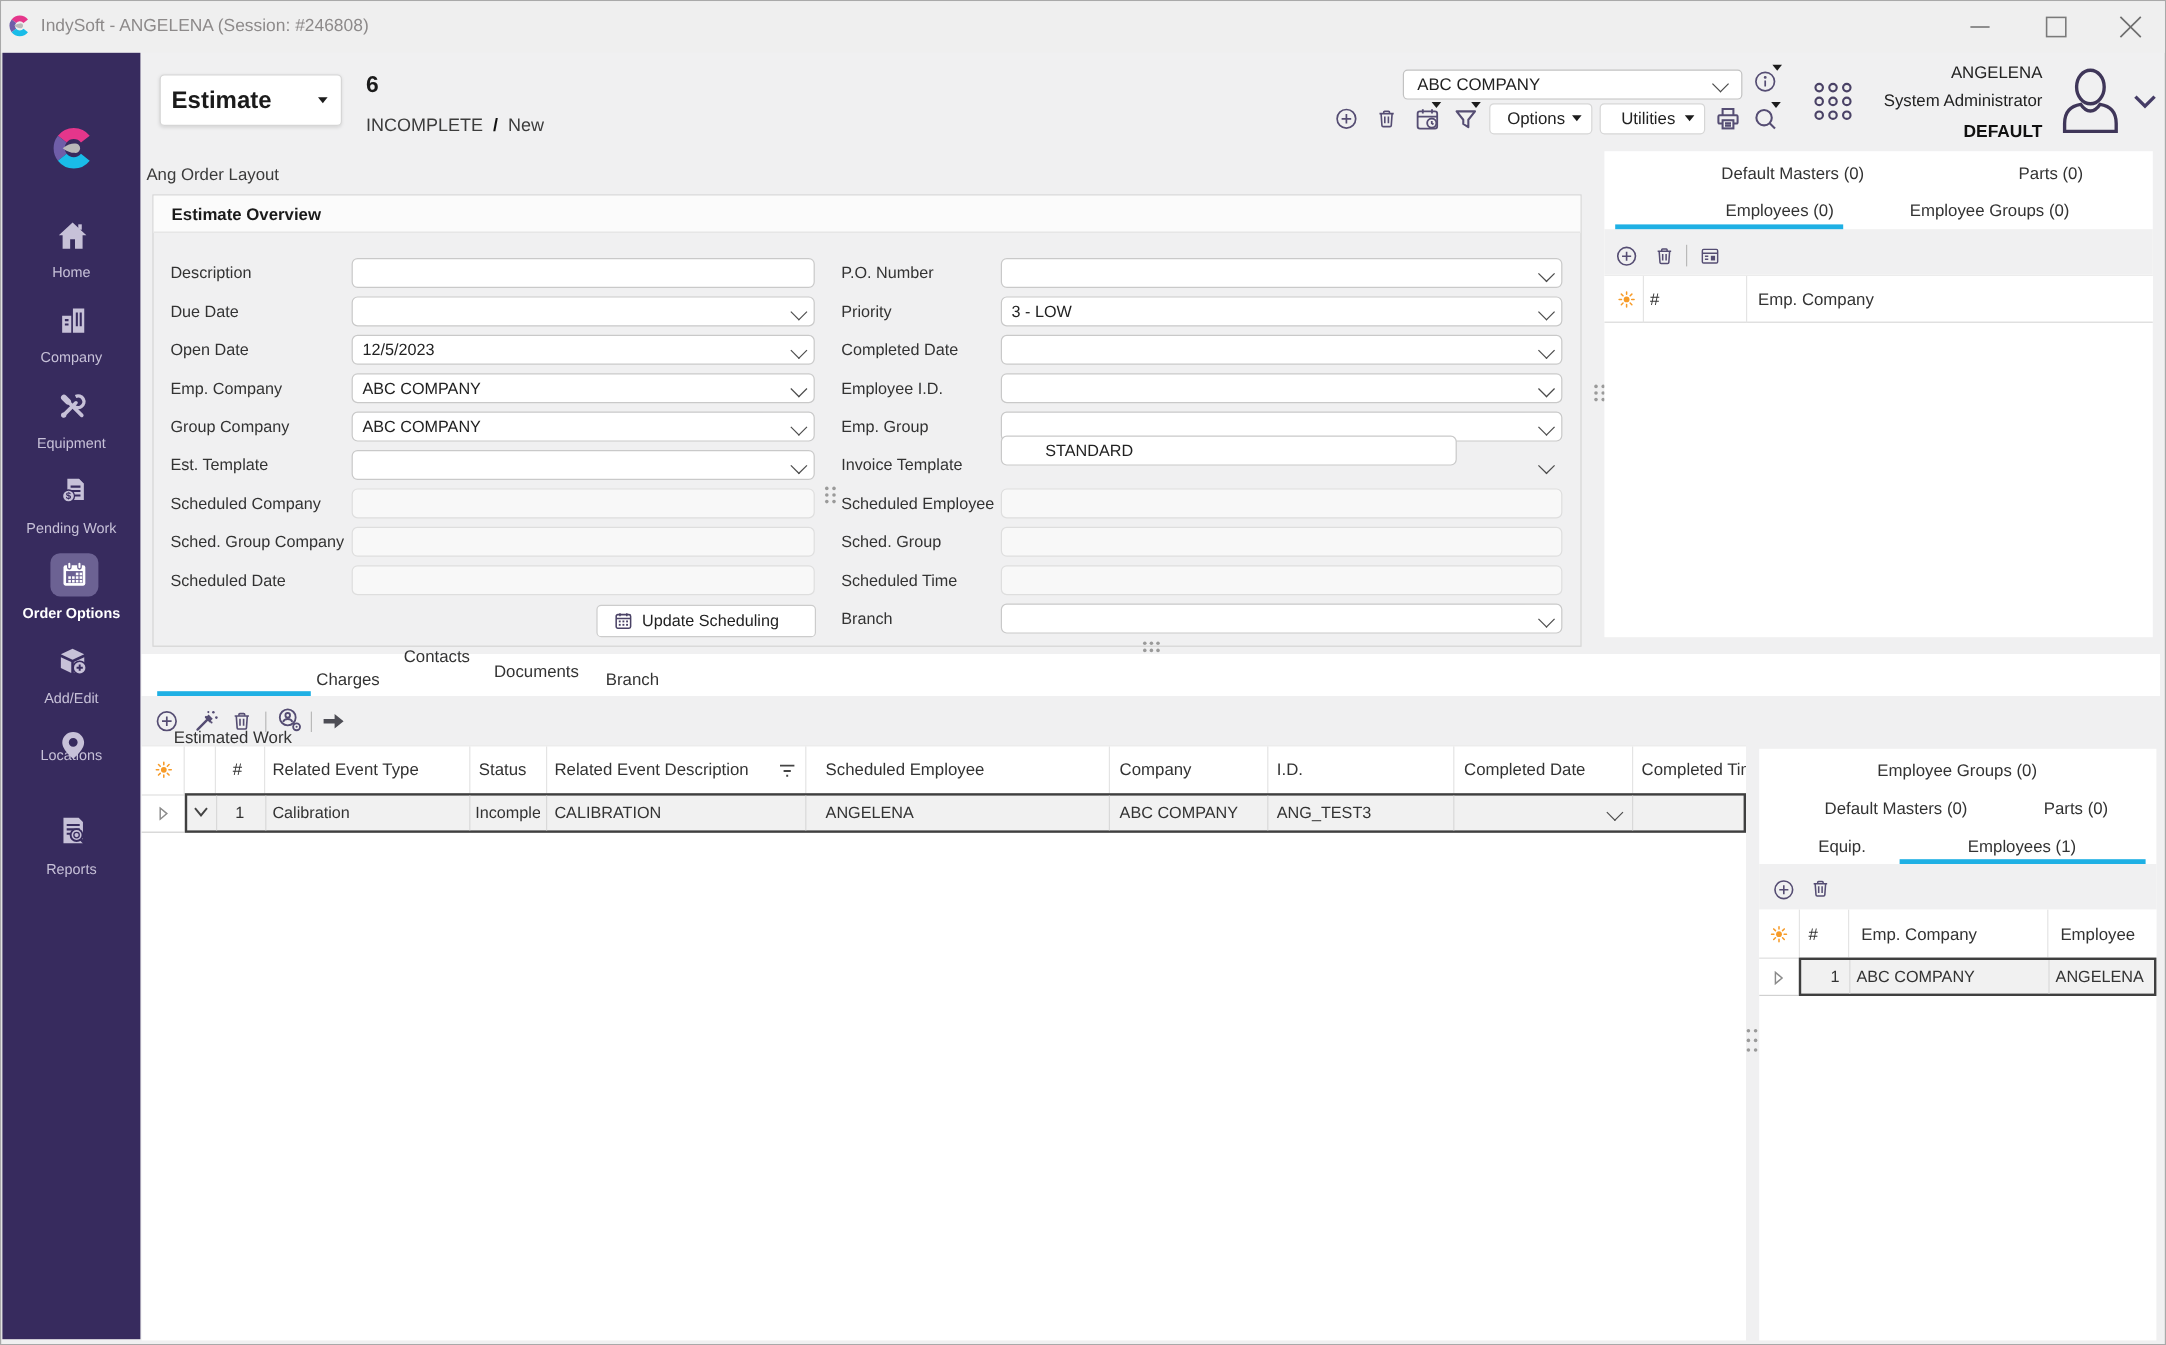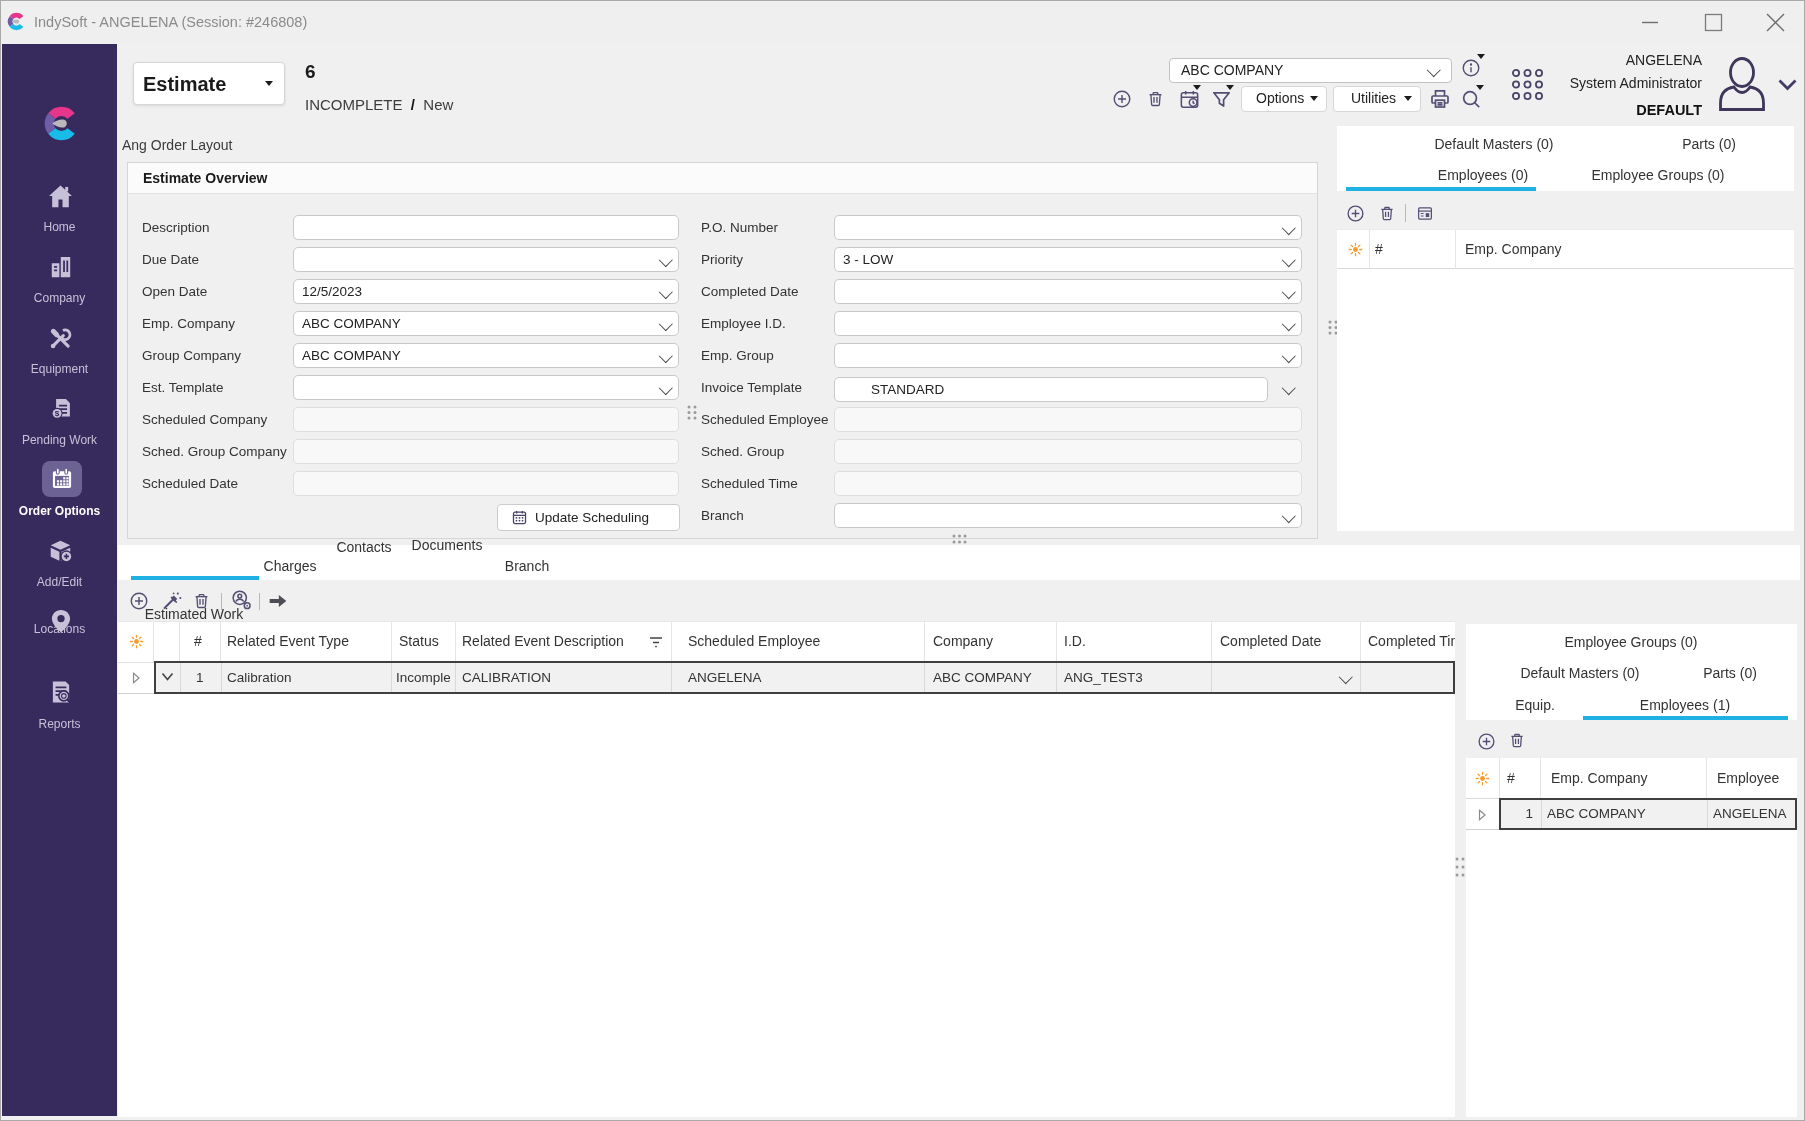--- a/index.html
+++ b/index.html
@@ -242,21 +242,21 @@
 <div class="lbl" style="left:700px;top:283px;">Completed Date</div>
 <div class="inp" style="left:833px;top:278px;width:468px;"></div>
     <div class="chev" style="left:1283px;top:286px;"></div>
 <div class="lbl" style="left:700px;top:315px;">Employee I.D.</div>
 <div class="inp" style="left:833px;top:310px;width:468px;"></div>
     <div class="chev" style="left:1283px;top:318px;"></div>
 <div class="lbl" style="left:700px;top:347px;">Emp. Group</div>
 <div class="inp" style="left:833px;top:342px;width:468px;"></div>
     <div class="chev" style="left:1283px;top:350px;"></div>
 <div class="lbl" style="left:700px;top:379px;">Invoice Template</div>
-<div class="inp" style="left:833px;top:376px;width:434px;padding-left:36px;">STANDARD</div>
+<div class="inp" style="left:833px;top:362px;width:380px;padding-left:36px;">STANDARD</div>
     <div class="chev" style="left:1283px;top:382px;"></div>
 <div class="lbl" style="left:700px;top:411px;">Scheduled Employee</div>
 <div class="inp dis" style="left:833px;top:406px;width:468px;"></div>
 <div class="lbl" style="left:700px;top:443px;">Sched. Group</div>
 <div class="inp dis" style="left:833px;top:438px;width:468px;"></div>
 <div class="lbl" style="left:700px;top:475px;">Scheduled Time</div>
 <div class="inp dis" style="left:833px;top:470px;width:468px;"></div>
 <div class="lbl" style="left:700px;top:507px;">Branch</div>
 <div class="inp" style="left:833px;top:502px;width:468px;"></div>
     <div class="chev" style="left:1283px;top:510px;"></div>
@@ -331,21 +331,21 @@
   <circle cx="12" cy="12" r="3.4" fill="#f79b28" stroke="none"></circle>
   <path d="M12 3.2 V6 M12 18 V20.8 M3.2 12 H6 M18 12 H20.8 M5.8 5.8 L7.8 7.8 M16.2 16.2 L18.2 18.2 M18.2 5.8 L16.2 7.8 M7.8 16.2 L5.8 18.2" stroke-linecap="round"></path>
 </svg>
 <div class="hdrtxt" style="left:1374px;top:240px;">#</div>
 <div class="hdrtxt" style="left:1464px;top:240px;">Emp. Company</div>
 
 <div class="abs" style="left:117px;top:544px;width:1682px;height:34.5px;background:#fff;"></div>
 <div class="tabt" style="left:193px;top:557px;margin-top:48px;">Estimated Work</div>
 <div class="tabt" style="left:289px;top:557px;">Charges</div>
 <div class="tabt" style="left:363px;top:538px;">Contacts</div>
-<div class="tabt" style="left:446px;top:536px;">Documents</div>
+<div class="tabt" style="left:446px;top:550px;">Documents</div>
 <div class="tabt" style="left:526px;top:557px;">Branch</div>
 <div class="cyan" style="left:130px;top:574.5px;width:128px;"></div>
 
 <svg class="abs" style="left:128px;top:590px" width="20" height="20" viewBox="0 0 24 24" fill="none" stroke="#554d73" stroke-width="1.7">
   <circle cx="12" cy="12" r="9.3"></circle>
       <path d="M12 7.2 V16.8 M7.2 12 H16.8"></path>
 </svg>
 <svg class="abs" style="left:159px;top:588px" width="23" height="23" viewBox="0 0 24 24" fill="none" stroke="#554d73" stroke-width="2.1">
   <path d="M4.8 19.8 L13.6 11 M12.2 9 L15.8 12.6" stroke-linecap="round"></path>
   <path d="M13.3 7.9 L16.9 11.5" stroke-width="3.2"></path>

